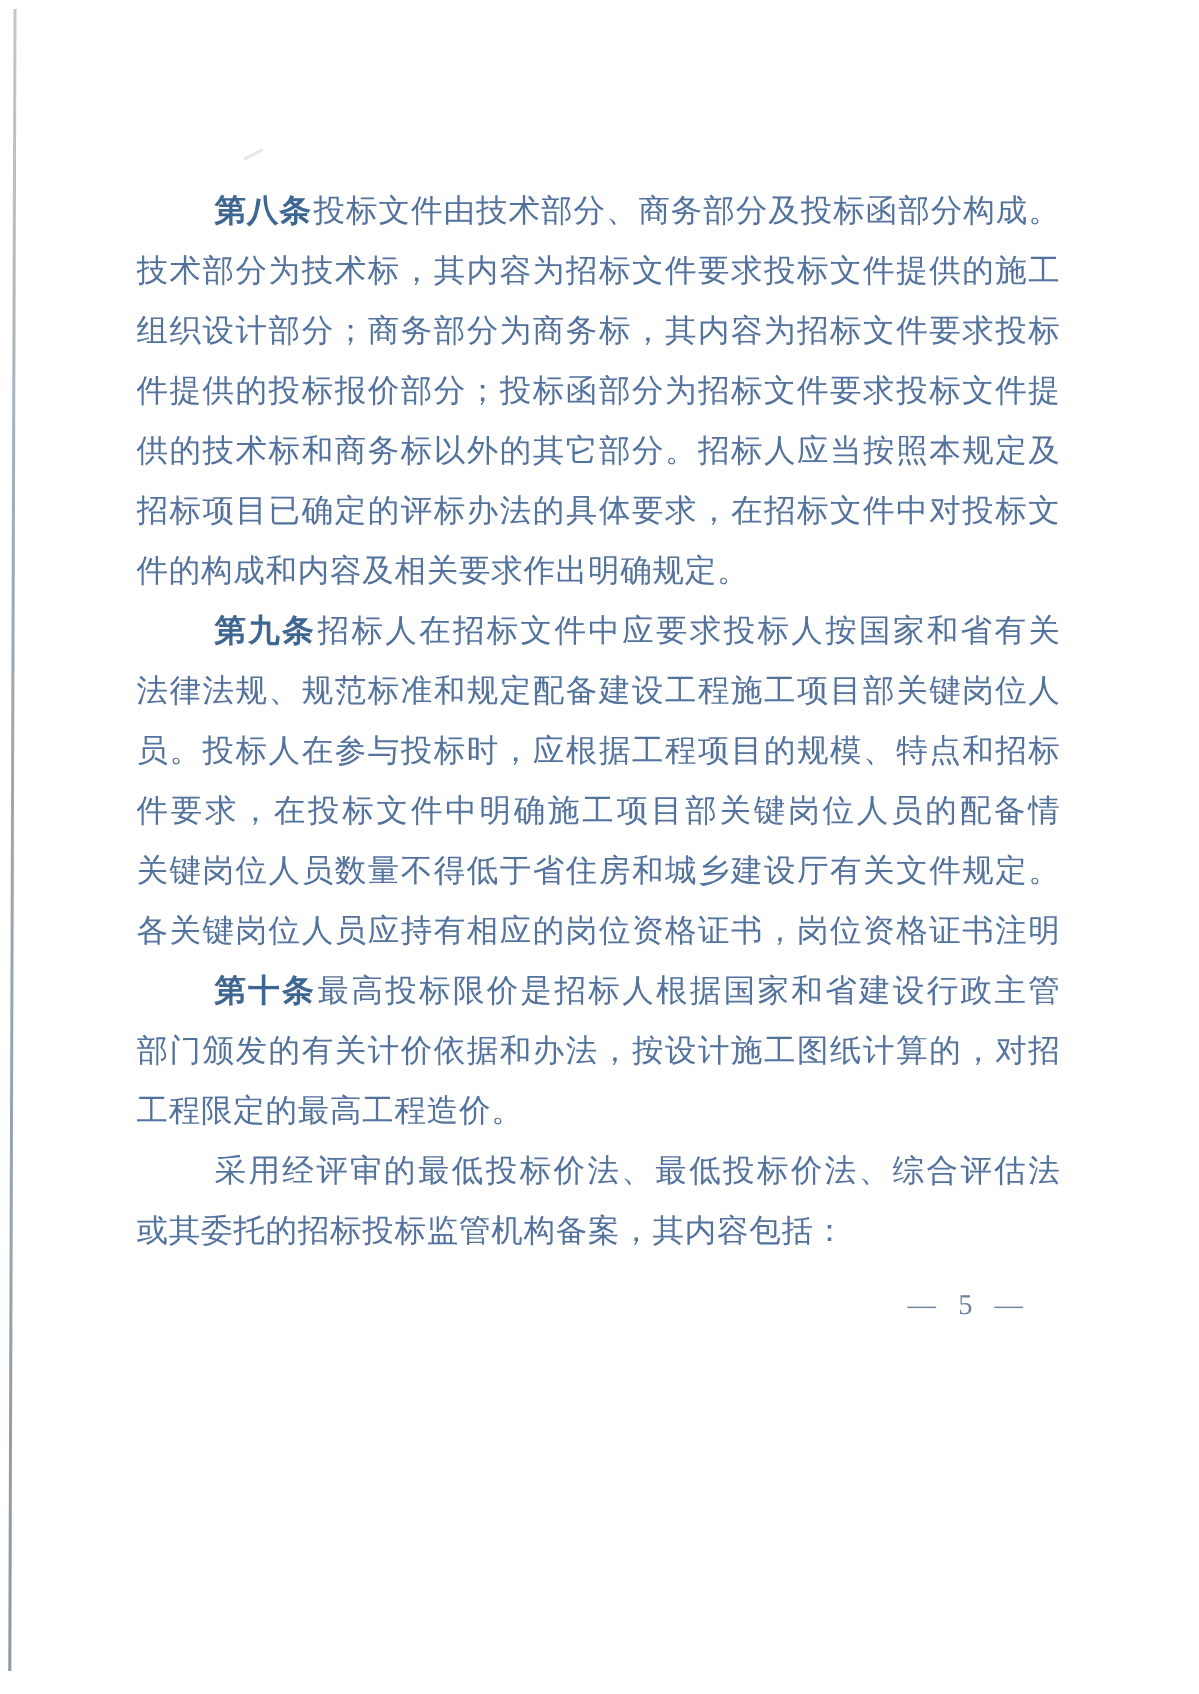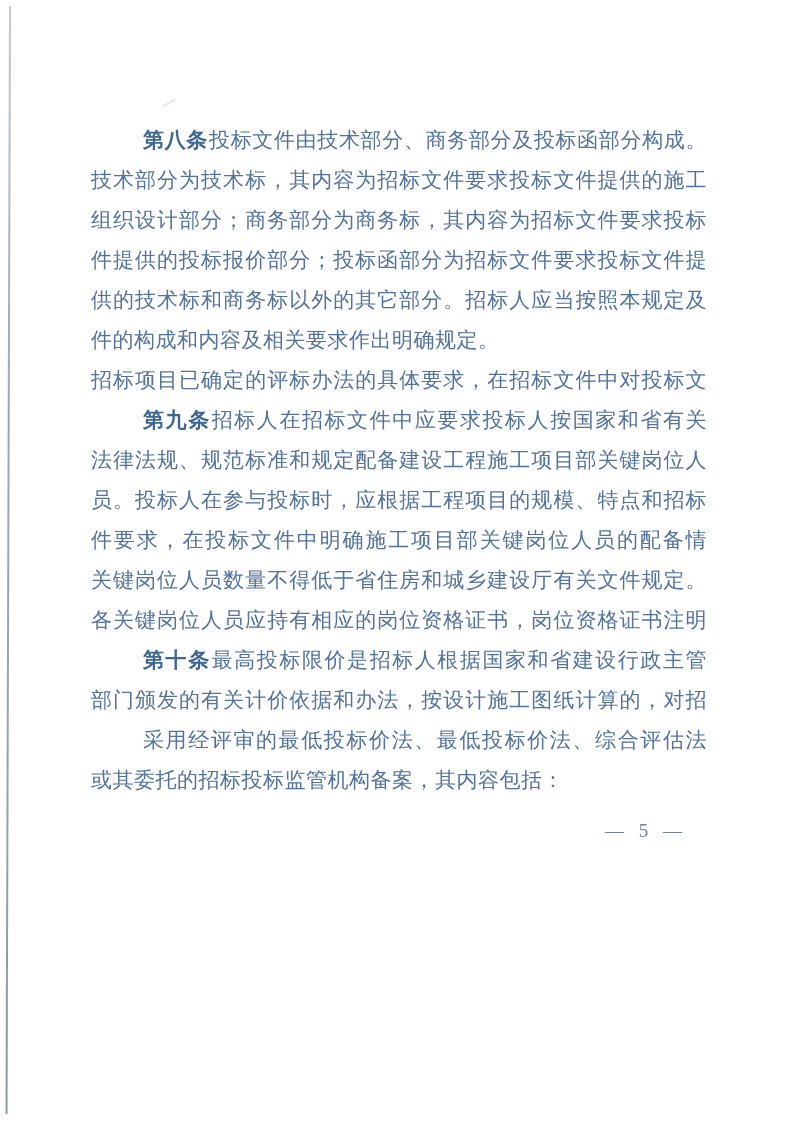--- a/index.html
+++ b/index.html
@@ -85,36 +85,37 @@
   <div class="scan-speck"></div>
 
   <div class="doc">
 
     <div>
       <div class="line fill indent"><span class="term">第八条</span><span>投标文件由技术部分、商务部分及投标函部分构成。</span></div>
       <div class="line fill">技术部分为技术标，其内容为招标文件要求投标文件提供的施工</div>
       <div class="line fill">组织设计部分；商务部分为商务标，其内容为招标文件要求投标文</div>
       <div class="line fill">件提供的投标报价部分；投标函部分为招标文件要求投标文件提</div>
       <div class="line fill">供的技术标和商务标以外的其它部分。招标人应当按照本规定及</div>
+      <div class="line fill">招标项目已确定的评标办法的具体要求，在招标文件中对投标文</div>
       <div class="line">件的构成和内容及相关要求作出明确规定。</div>
-      <div class="line fill">招标项目已确定的评标办法的具体要求，在招标文件中对投标文</div>
     </div>
 
     <div>
       <div class="line fill indent"><span class="term">第九条</span><span>招标人在招标文件中应要求投标人按国家和省有关</span></div>
       <div class="line fill">法律法规、规范标准和规定配备建设工程施工项目部关键岗位人</div>
       <div class="line fill">员。投标人在参与投标时，应根据工程项目的规模、特点和招标文</div>
       <div class="line fill">件要求，在投标文件中明确施工项目部关键岗位人员的配备情况。</div>
       <div class="line fill">关键岗位人员数量不得低于省住房和城乡建设厅有关文件规定。</div>
       <div class="line fill">各关键岗位人员应持有相应的岗位资格证书，岗位资格证书注明</div>
     </div>
 
     <div>
       <div class="line fill indent"><span class="term">第十条</span><span>最高投标限价是招标人根据国家和省建设行政主管</span></div>
       <div class="line fill">部门颁发的有关计价依据和办法，按设计施工图纸计算的，对招标</div>
+      <div class="line">工程限定的最高工程造价。</div>
     </div>
 
 
     <div>
       <div class="line fill indent">采用经评审的最低投标价法、最低投标价法、综合评估法</div>
     </div>
 
     <div>
       <div class="line">或其委托的招标投标监管机构备案，其内容包括：</div>
     </div>

